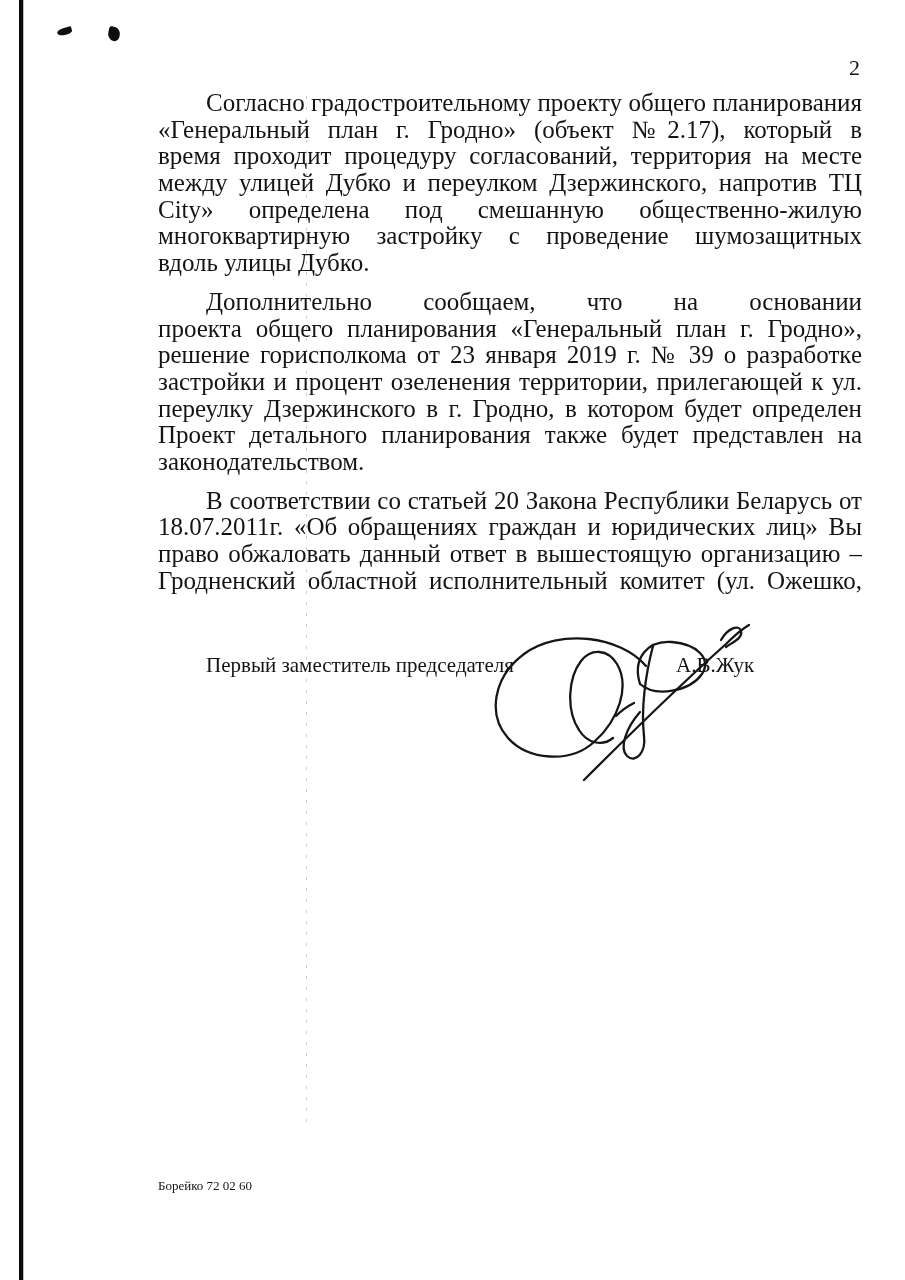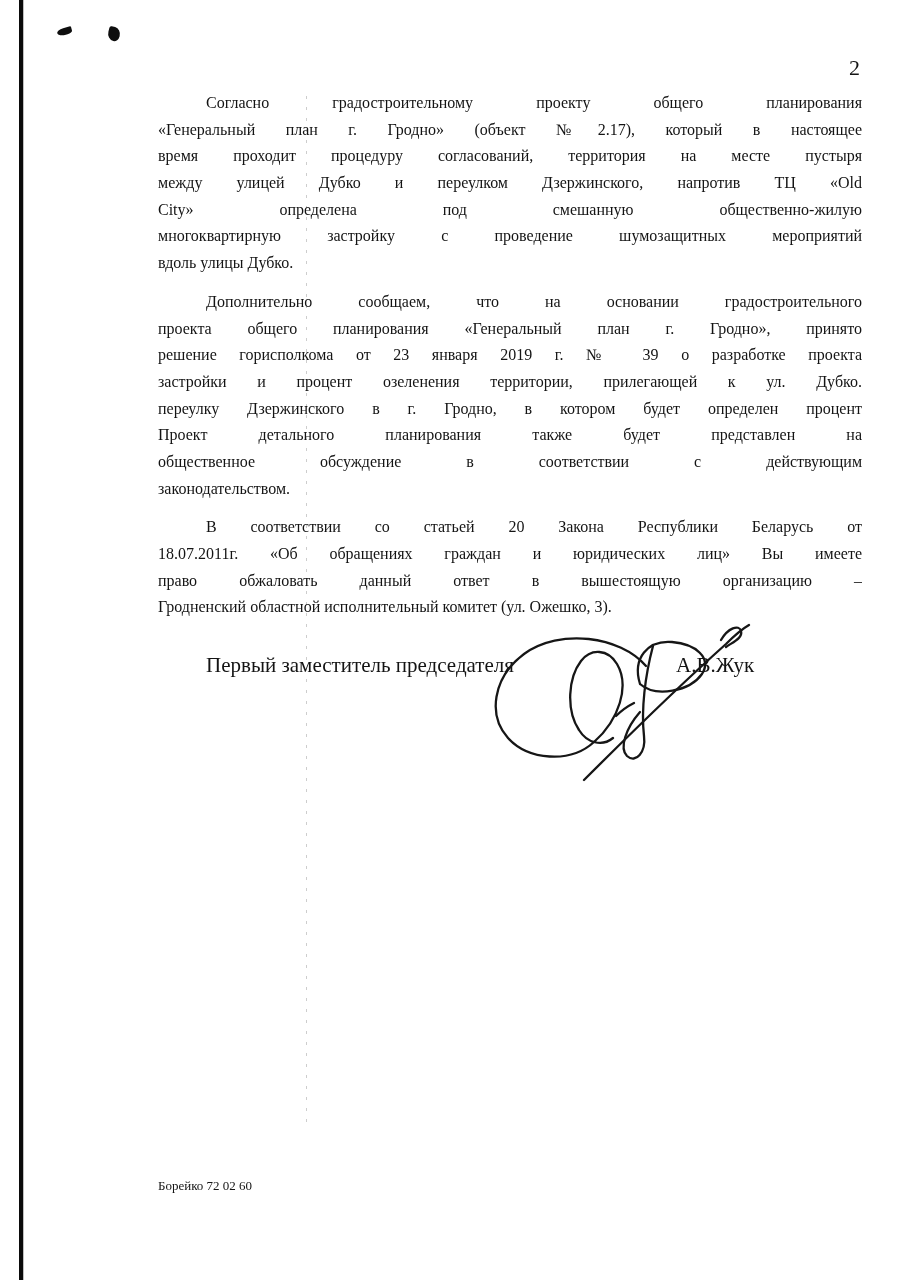--- a/index.html
+++ b/index.html
@@ -31,21 +31,21 @@
 
   .page-number {
     position:absolute; left:849px; top:56px;
     font-size:22px; line-height:24px;
   }
 
   .body-text { position:absolute; left:158px; top:90px; width:704px; }
   .para { margin:0; padding:0; }
   .para + .para { margin-top:12px; }
   .ln {
-    height:26.7px; line-height:26.7px; font-size:16px;
+    height:26.7px; line-height:26.7px; font-size:25px;
     text-align:justify; text-align-last:justify;
     -moz-text-align-last:justify;
     overflow:hidden; white-space:normal;
   }
   .ln.last { text-align-last:left; -moz-text-align-last:left; }
   .ln.ind { text-indent:48px; }
 
   .sig-row {
     position:absolute; left:158px; top:652px; width:704px; height:30px;
     font-size:21px; line-height:26px;
@@ -83,21 +83,20 @@
       <div class="ln last">вдоль улицы Дубко.</div>
     </div>
 
     <div class="para">
       <div class="ln ind">Дополнительно сообщаем, что на основании градостроительного</div>
       <div class="ln">проекта общего планирования «Генеральный план г. Гродно», принято</div>
       <div class="ln">решение горисполкома от 23 января 2019 г. № 39 о разработке проекта</div>
       <div class="ln">застройки и процент озеленения территории, прилегающей к ул. Дубко.</div>
       <div class="ln">переулку Дзержинского в г. Гродно, в котором будет определен процент</div>
       <div class="ln">Проект детального планирования также будет представлен на</div>
-      <div class="ln">общественное обсуждение в соответствии с действующим</div>
       <div class="ln last">законодательством.</div>
     </div>
 
     <div class="para">
       <div class="ln ind">В соответствии со статьей 20 Закона Республики Беларусь от</div>
       <div class="ln">18.07.2011г. «Об обращениях граждан и юридических лиц» Вы имеете</div>
       <div class="ln">право обжаловать данный ответ в вышестоящую организацию –</div>
       <div class="ln last">Гродненский областной исполнительный комитет (ул. Ожешко, 3).</div>
     </div>
 

